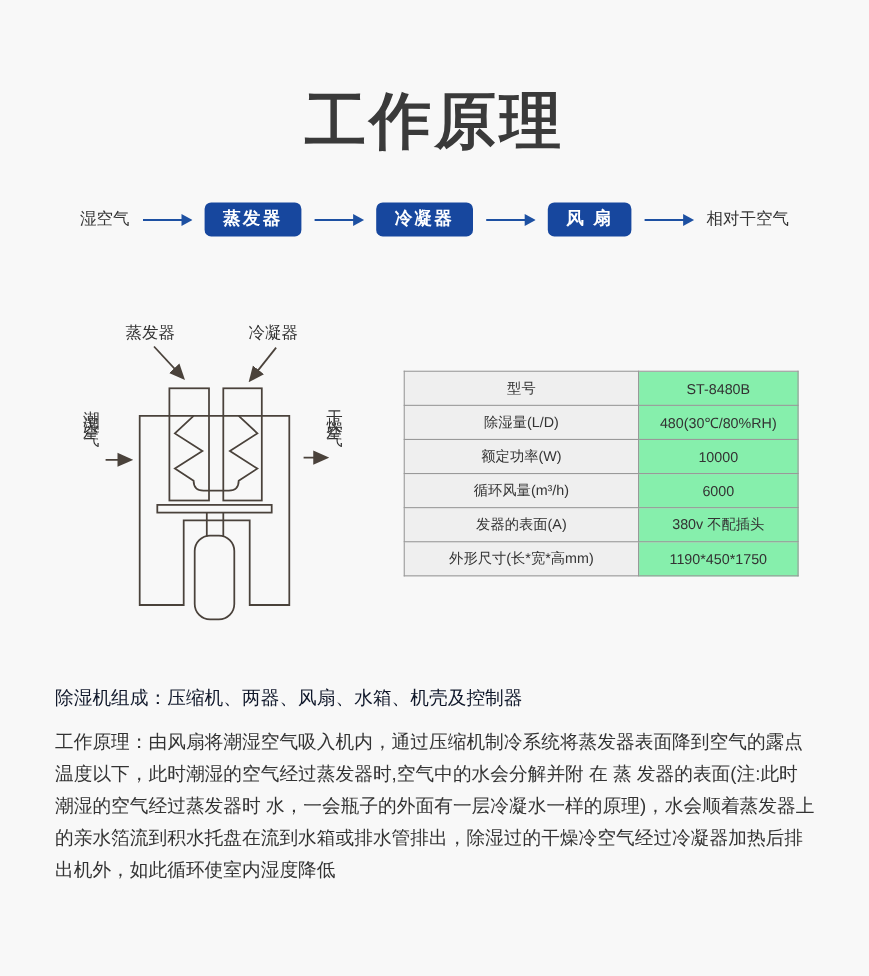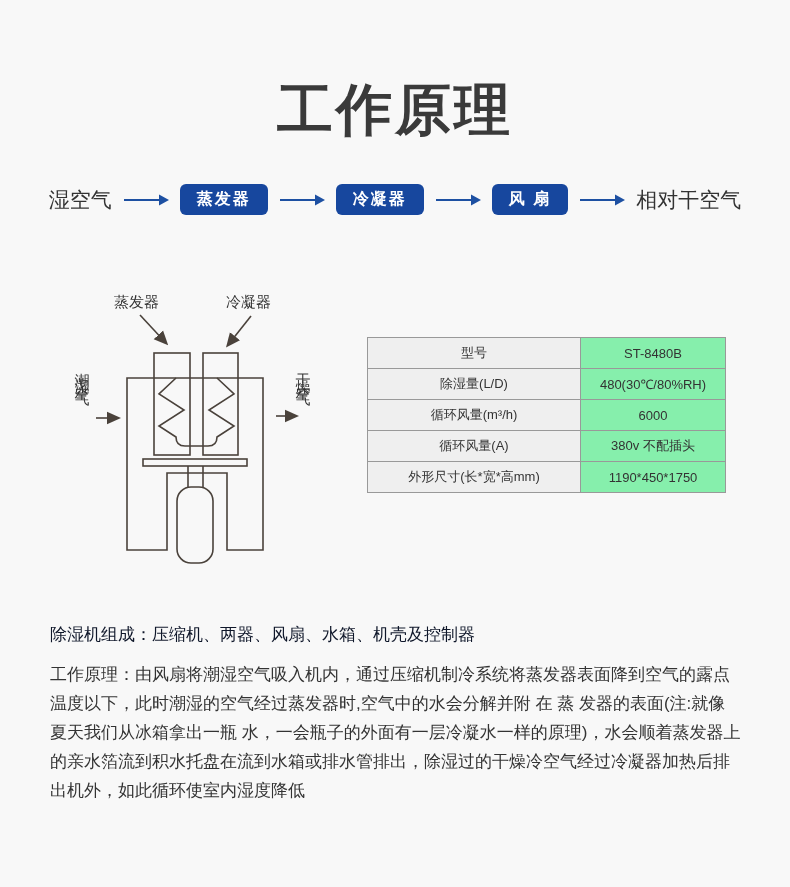--- a/index.html
+++ b/index.html
@@ -24,21 +24,21 @@
   }
 
   
   .flow {
     margin-top:44px;
     display:flex;
     align-items:center;
     justify-content:center;
     gap:11px;
   }
-  .flow-label { font-size:21px; font-weight:500; color:#333; white-space:nowrap; }
+  .flow-label { font-size:15px; font-weight:500; color:#333; white-space:nowrap; }
   .flow-box {
     background:#17479e;
     color:#ffffff;
     border-radius:6px;
     padding:5px 17px;
     font-size:16px;
     font-weight:bold;
     letter-spacing:2px;
     white-space:nowrap;
   }
@@ -162,34 +162,38 @@
       <tbody>
         <tr>
           <td class="label-col">型号</td>
           <td class="value-col">ST-8480B</td>
         </tr>
         <tr>
           <td class="label-col">除湿量(L/D)</td>
           <td class="value-col">480(30℃/80%RH)</td>
         </tr>
         <tr>
+          <td class="label-col">额定功率(W)</td>
+          <td class="value-col">10000</td>
+        </tr>
+        <tr>
           <td class="label-col">循环风量(m³/h)</td>
           <td class="value-col">6000</td>
         </tr>
         <tr>
-          <td class="label-col">循环风量(A)</td>
+          <td class="label-col">发器的表面(A)</td>
           <td class="value-col">380v 不配插头</td>
         </tr>
         <tr>
           <td class="label-col">外形尺寸(长*宽*高mm)</td>
           <td class="value-col">1190*450*1750</td>
         </tr>
       </tbody>
     </table>
 
   </div>
 
   <div class="notes">
     <div class="composition">除湿机组成：压缩机、两器、风扇、水箱、机壳及控制器</div>
-    <div class="principle">工作原理：由风扇将潮湿空气吸入机内，通过压缩机制冷系统将蒸发器表面降到空气的露点温度以下，此时潮湿的空气经过蒸发器时,空气中的水会分解并附 在 蒸 发器的表面(注:就像夏天我们从冰箱拿出一瓶 水，一会瓶子的外面有一层冷凝水一样的原理)，水会顺着蒸发器上的亲水箔流到积水托盘在流到水箱或排水管排出，除湿过的干燥冷空气经过冷凝器加热后排出机外，如此循环使室内湿度降低</div>
+    <div class="principle">工作原理：由风扇将潮湿空气吸入机内，通过压缩机制冷系统将蒸发器表面降到空气的露点温度以下，此时潮湿的空气经过蒸发器时,空气中的水会分解并附 在 蒸 发器的表面(注:此时潮湿的空气经过蒸发器时 水，一会瓶子的外面有一层冷凝水一样的原理)，水会顺着蒸发器上的亲水箔流到积水托盘在流到水箱或排水管排出，除湿过的干燥冷空气经过冷凝器加热后排出机外，如此循环使室内湿度降低</div>
   </div>
 
 </div>
 
 </body></html>

